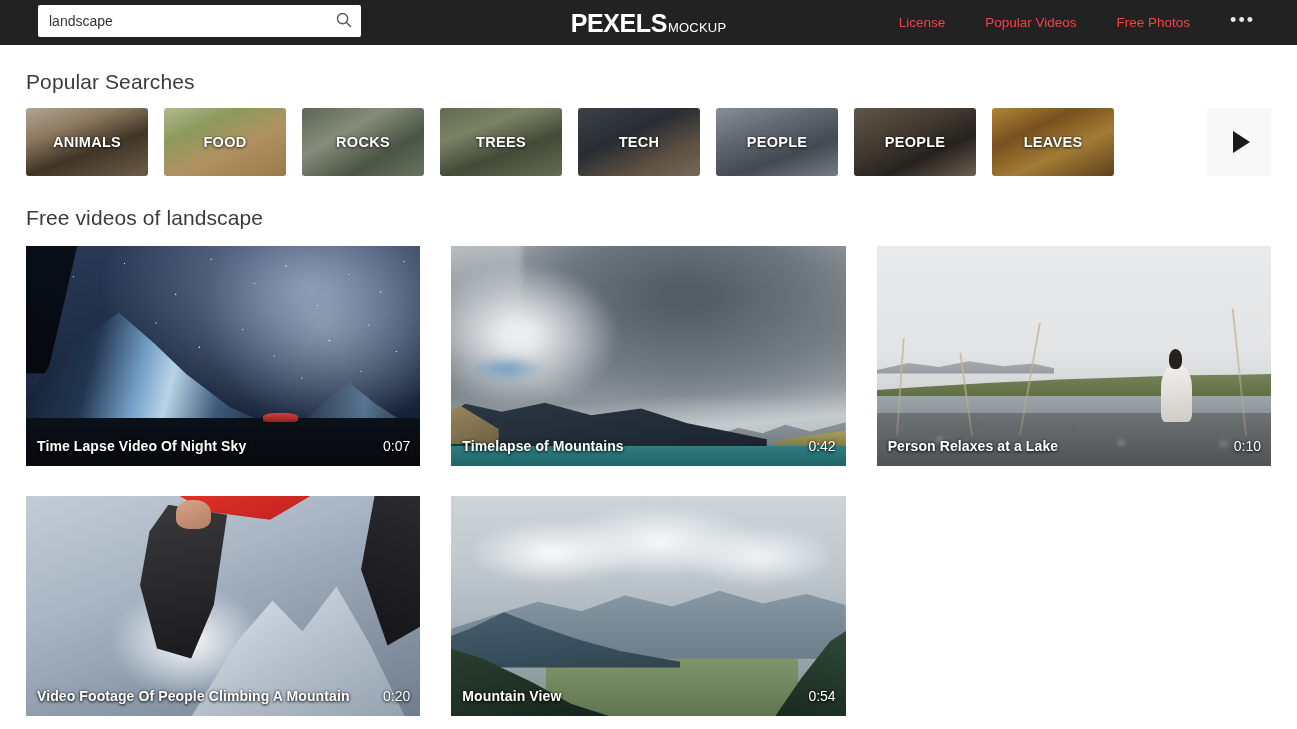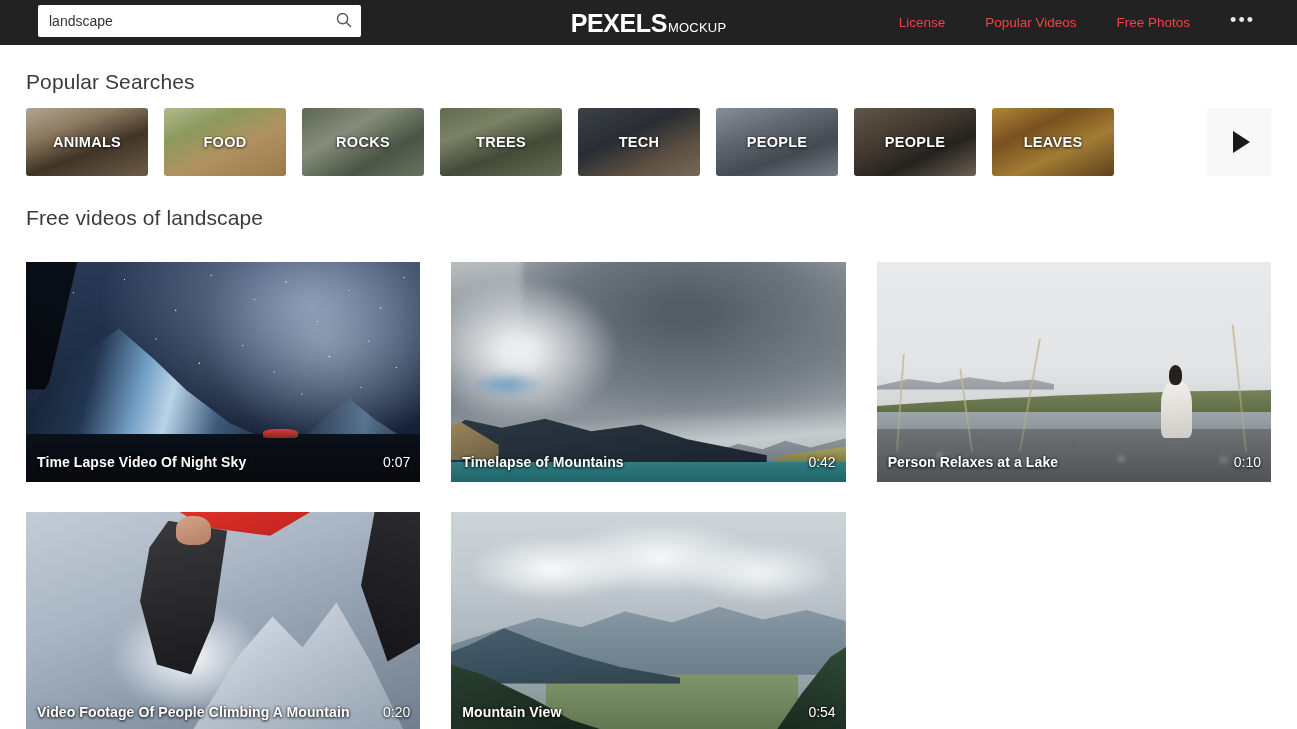--- a/index.html
+++ b/index.html
@@ -93,21 +93,21 @@
   .content { padding: 0 26px; }
 
   .section-title {
     font-size: 21px;
     font-weight: normal;
     color: #3b3b3b;
     margin-top: 25px;
     margin-bottom: 14px;
     letter-spacing: 0.1px;
   }
-  .section-title.videos { margin-top: 30px; margin-bottom: 32px; }
+  .section-title.videos { margin-top: 30px; margin-bottom: 16px; }
 
   
   .carousel {
     position: relative;
     display: flex;
     gap: 16px;
     height: 68px;
     overflow: hidden;
   }
   .tile {

